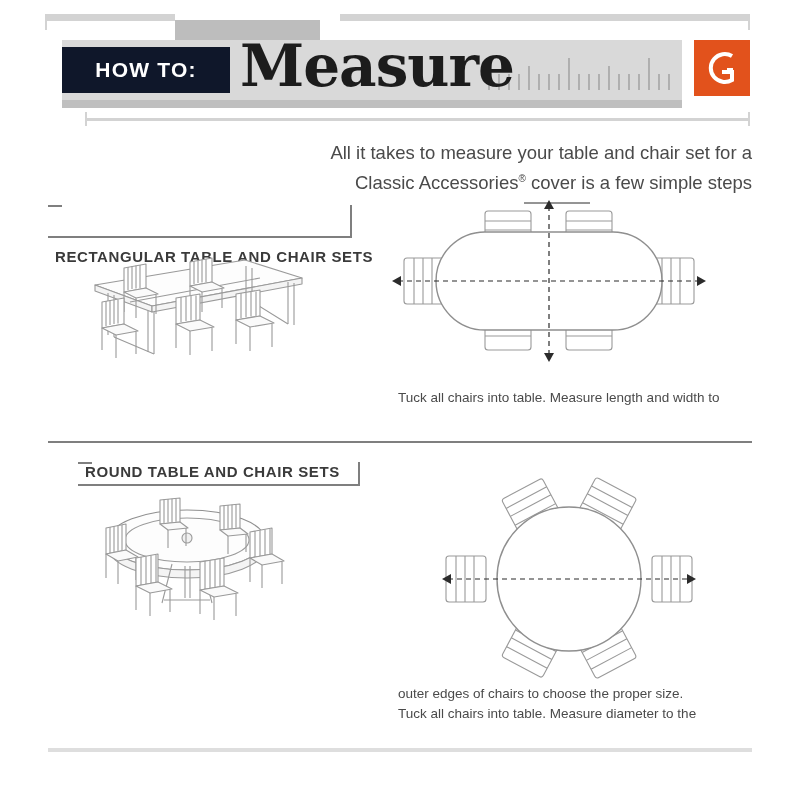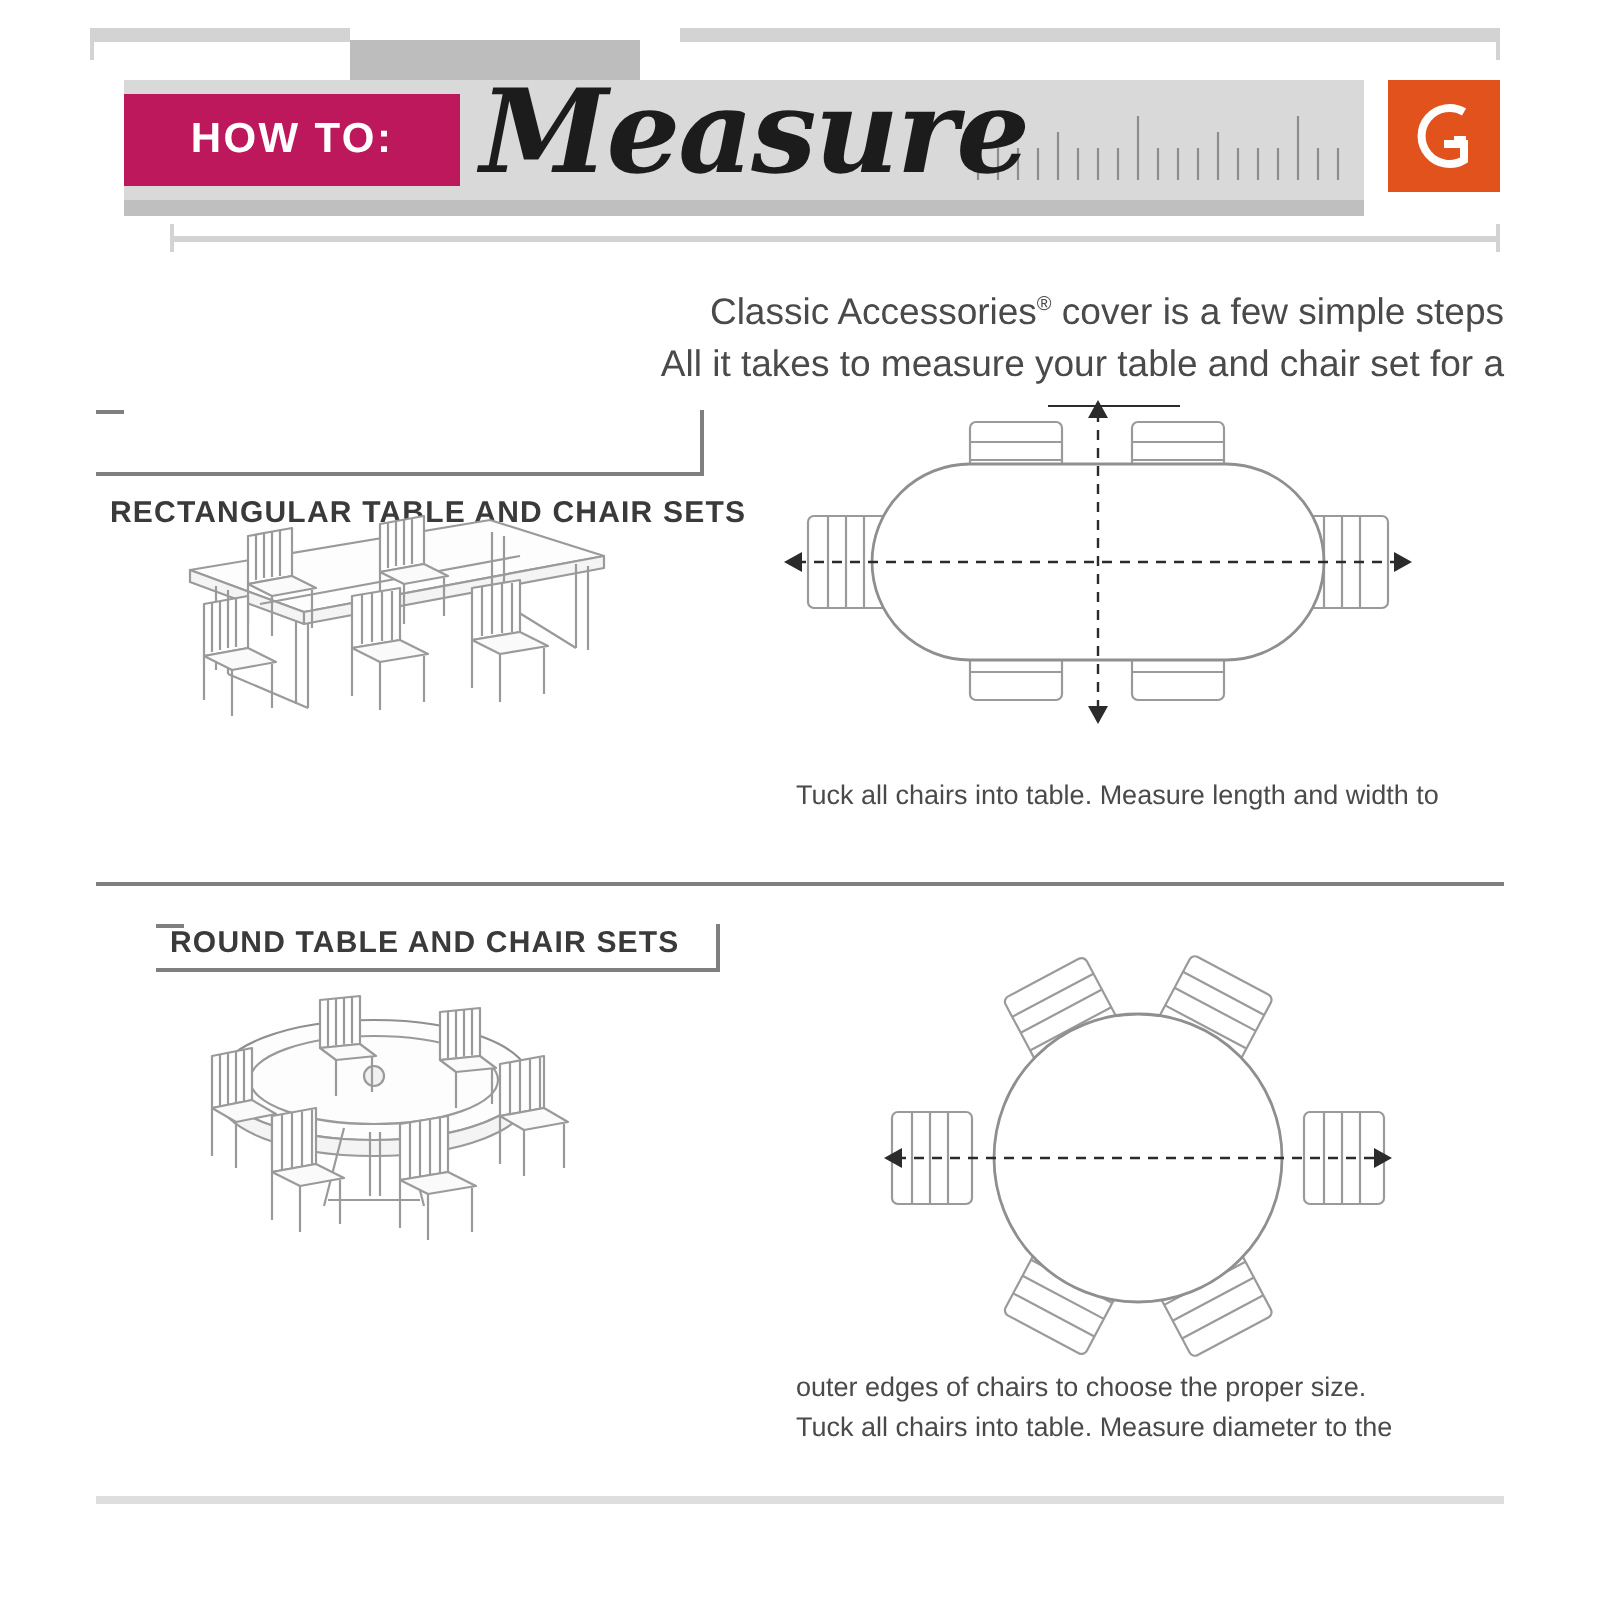--- a/index.html
+++ b/index.html
@@ -67,35 +67,34 @@
   .hdr-band-dark {
     position: absolute;
     left: 62px; top: 100px;
     width: 620px; height: 8px;
     background: #bfbfbf;
   }
   .hdr-howto {
     position: absolute;
     left: 62px; top: 47px;
     width: 168px; height: 46px;
-    background: #be185d;
+    background: #0f172a;
     color: #ffffff;
     font-size: 21px;
     font-weight: bold;
     letter-spacing: 1.2px;
     display: flex;
     align-items: center;
     justify-content: center;
   }
   .hdr-measure {
     position: absolute;
     left: 240px; top: 32px;
     font-family: "DejaVu Serif", serif;
     font-size: 58px;
-    font-style: italic;
     font-weight: bold;
     color: #1c1c1c;
     letter-spacing: -1px;
   }
   .hdr-ruler {
     position: absolute;
     left: 485px; top: 40px;
     width: 197px; height: 60px;
     overflow: hidden;
   }
@@ -222,22 +221,22 @@
         <rect x="33" y="28" width="6" height="4" fill="#ffffff"></rect>
       </svg>
     </div>
 
     <div class="hdr-underline-tick-l"></div>
     <div class="hdr-underline"></div>
     <div class="hdr-underline-tick-r"></div>
   </div>
 
   <div class="subtitle">
+    <div>All it takes to measure your table and chair set for a</div>
     <div><span>Classic Accessories</span><sup>®</sup><span> cover is a few simple steps</span></div>
-    <div>All it takes to measure your table and chair set for a</div>
   </div>
 
   <div class="rule" style="left:48px; top:205px; width:14px; height:2px;"></div>
   <div class="sec-head" style="left:55px; top:216px;margin-top:32px;">RECTANGULAR TABLE AND CHAIR SETS</div>
   <div class="rule" style="left:48px; top:236px; width:304px; height:2px;"></div>
   <div class="rule" style="left:350px; top:205px; width:2px; height:33px;"></div>
 
   <div style="position:absolute; left:40px; top:240px;">
     <svg width="320" height="140" viewBox="0 0 320 140">
       <g fill="none" stroke="#9a9a9a" stroke-width="1.1" stroke-linejoin="round">

